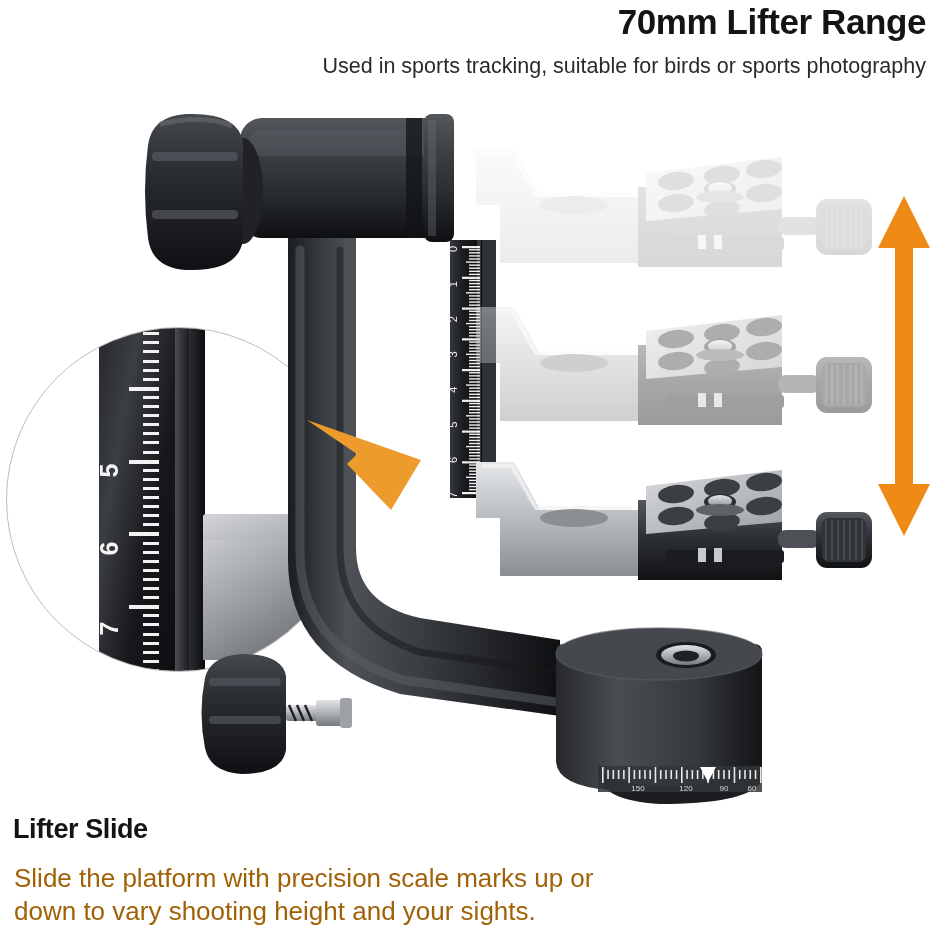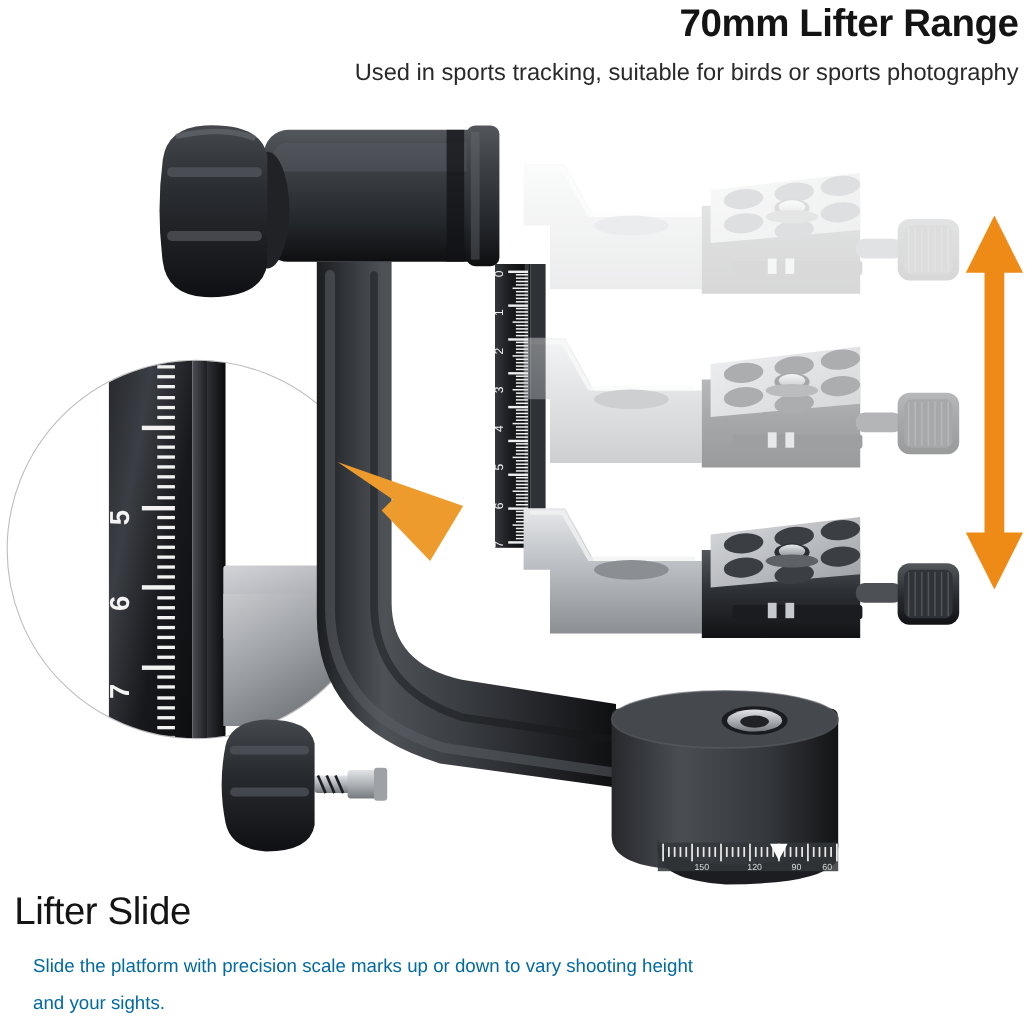--- a/index.html
+++ b/index.html
@@ -19,26 +19,26 @@
     color:#141414; line-height:40px;
   }
   #subhead {
     position:absolute; top:52px; left:0; width:926px;
     text-align:right;
     font-size:21.5px; font-weight:normal;
     color:#2a2a2a; line-height:28px;
   }
   #foot-title {
     position:absolute; left:13px; top:808px;
-    font-size:35px; font-weight:normal; letter-spacing:-0.4px;
+    font-size:27px; font-weight:bold; letter-spacing:-0.4px;
     color:#141414; line-height:42px;
   }
   #foot-body {
-    position:absolute; left:30px; top:862px; width:610px;
-    font-size:17px; color:#0369a1; line-height:33px;
+    position:absolute; left:14px; top:862px; width:610px;
+    font-size:26px; color:#a16207; line-height:33px;
   }
 
   
   .abs { position:absolute; }
 
   
   #lift-arrow { left:876px; top:196px; width:56px; height:340px; }
 
   
   #magnifier {

